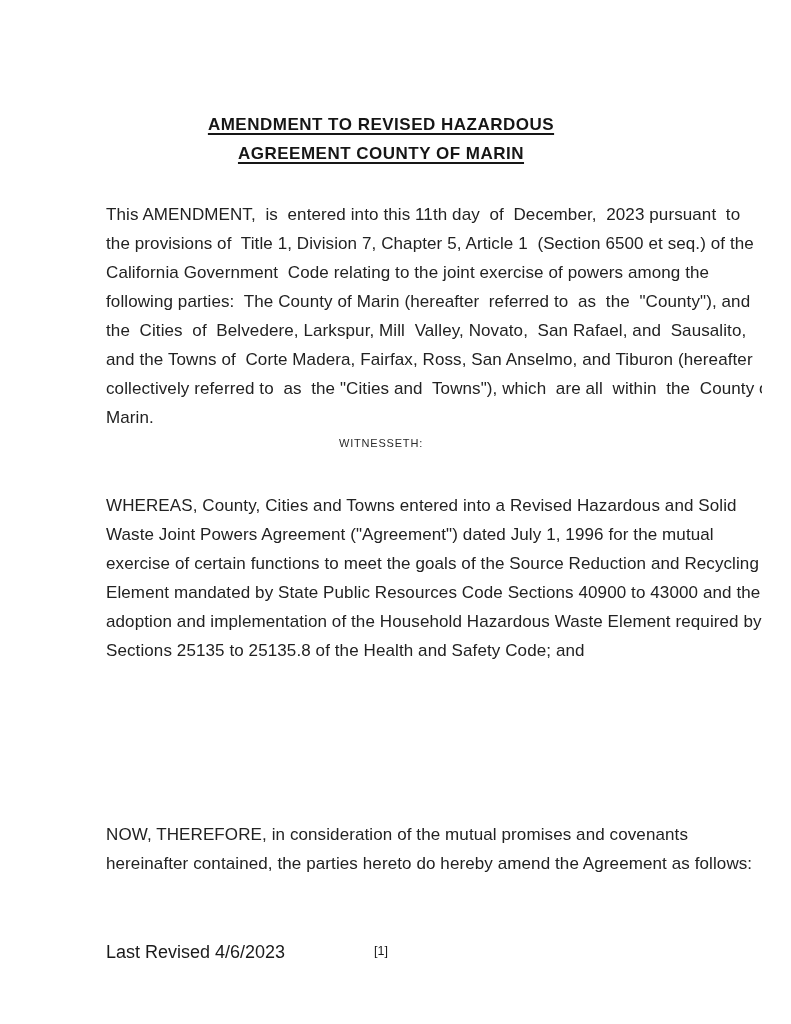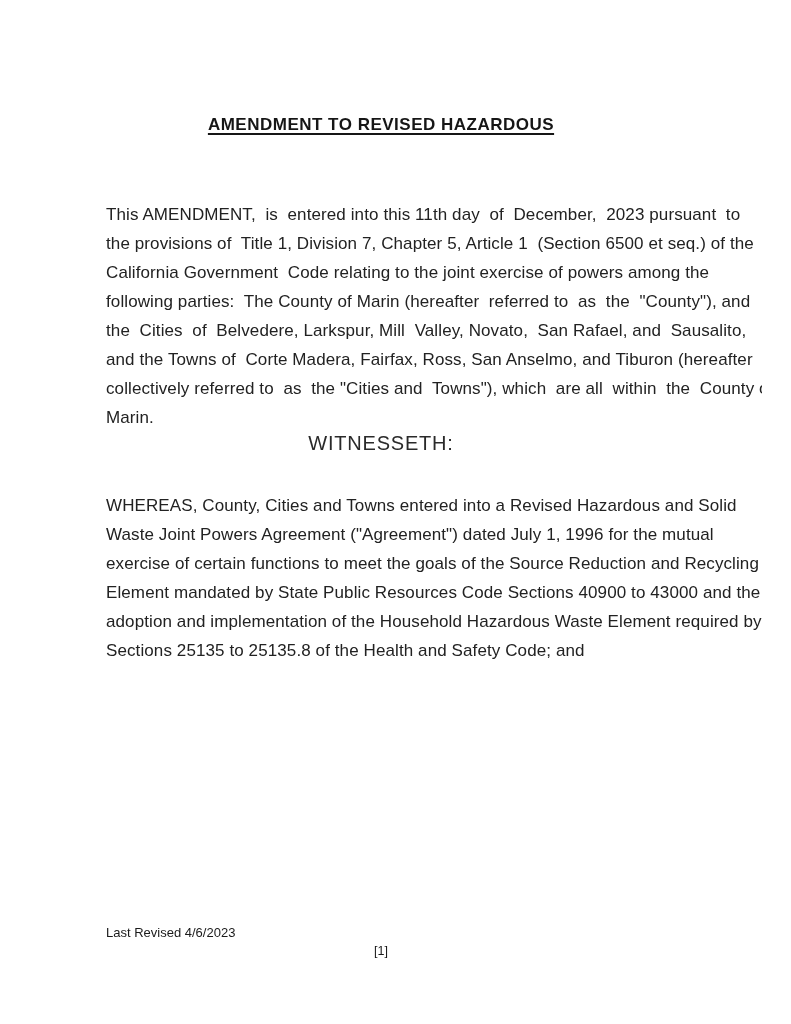--- a/index.html
+++ b/index.html
@@ -43,52 +43,53 @@
     white-space: pre;
     letter-spacing: 0.1px;
     color: #222222;
   }
   .intro        { top: 200px; }
   .witnesseth   {
     left: 0;
     right: 0;
     top: 429px;
     text-align: center;
-    font-size: 20px;
+    font-size: 11px;
     letter-spacing: 0.8px;
     line-height: 29px;
     color: #2a2a2a;
   }
   .whereas-1    { top: 491px; }
   .whereas-2    { top: 647px; }
   .whereas-3    { top: 748px; }
   .now-therefore{ top: 820px; }
   .footer-revision {
-    top: 924px;
-    font-size: 13px;
+    top: 943px;
+    font-size: 18px;
     line-height: 18px;
     color: #1a1a1a;
   }
   .footer-page-number {
     left: 0;
     right: 0;
     top: 942px;
     text-align: center;
     font-size: 12.5px;
     line-height: 18px;
     color: #1a1a1a;
   }
 </style>
 </head>
 <body>
 
 <div class="page">
 
   <div class="abs doc-title">
     <div class="title-line">AMENDMENT TO REVISED HAZARDOUS</div>
+    <div class="title-line">AGREEMENT COUNTY OF MARIN</div>
   </div>
 
   <div class="abs para intro">This AMENDMENT,  is  entered into this 11th day  of  December,  2023 pursuant  to
 the provisions of  Title 1, Division 7, Chapter 5, Article 1  (Section 6500 et seq.) of the
 California Government  Code relating to the joint exercise of powers among the
 following parties:  The County of Marin (hereafter  referred to  as  the  "County"), and
 the  Cities  of  Belvedere, Larkspur, Mill  Valley, Novato,  San Rafael, and  Sausalito,
 and the Towns of  Corte Madera, Fairfax, Ross, San Anselmo, and Tiburon (hereafter
 collectively referred to  as  the "Cities and  Towns"), which  are all  within  the  County of
 Marin.</div>
@@ -97,18 +98,20 @@
 
   <div class="abs para whereas-1">WHEREAS, County, Cities and Towns entered into a Revised Hazardous and Solid
 Waste Joint Powers Agreement ("Agreement") dated July 1, 1996 for the mutual
 exercise of certain functions to meet the goals of the Source Reduction and Recycling
 Element mandated by State Public Resources Code Sections 40900 to 43000 and the
 adoption and implementation of the Household Hazardous Waste Element required by
 Sections 25135 to 25135.8 of the Health and Safety Code; and</div>
 
 
 
+  <div class="abs para now-therefore">NOW, THEREFORE, in consideration of the mutual promises and covenants
+hereinafter contained, the parties hereto do hereby amend the Agreement as follows:</div>
 
   <div class="abs footer-revision">Last Revised 4/6/2023</div>
 
   <div class="abs footer-page-number">[1]</div>
 
 </div>
 
 </body></html>

